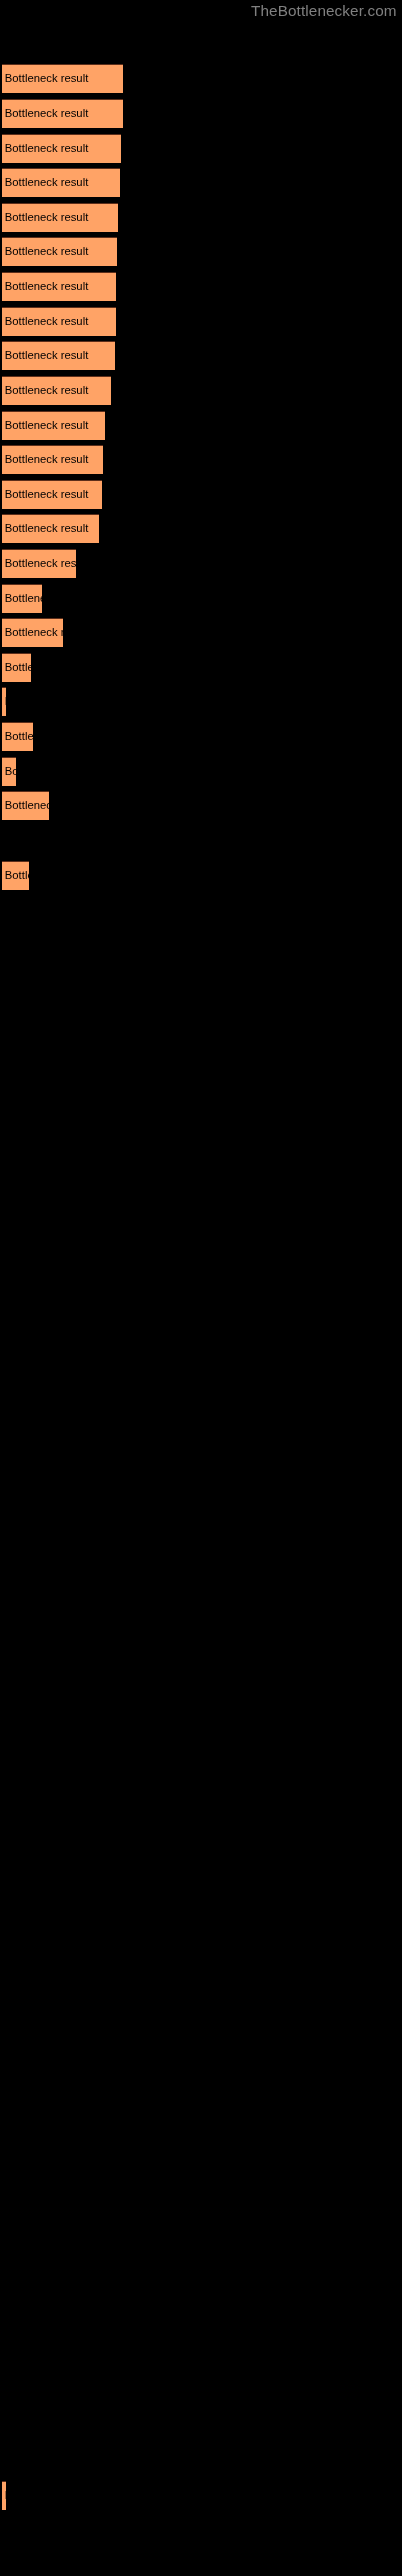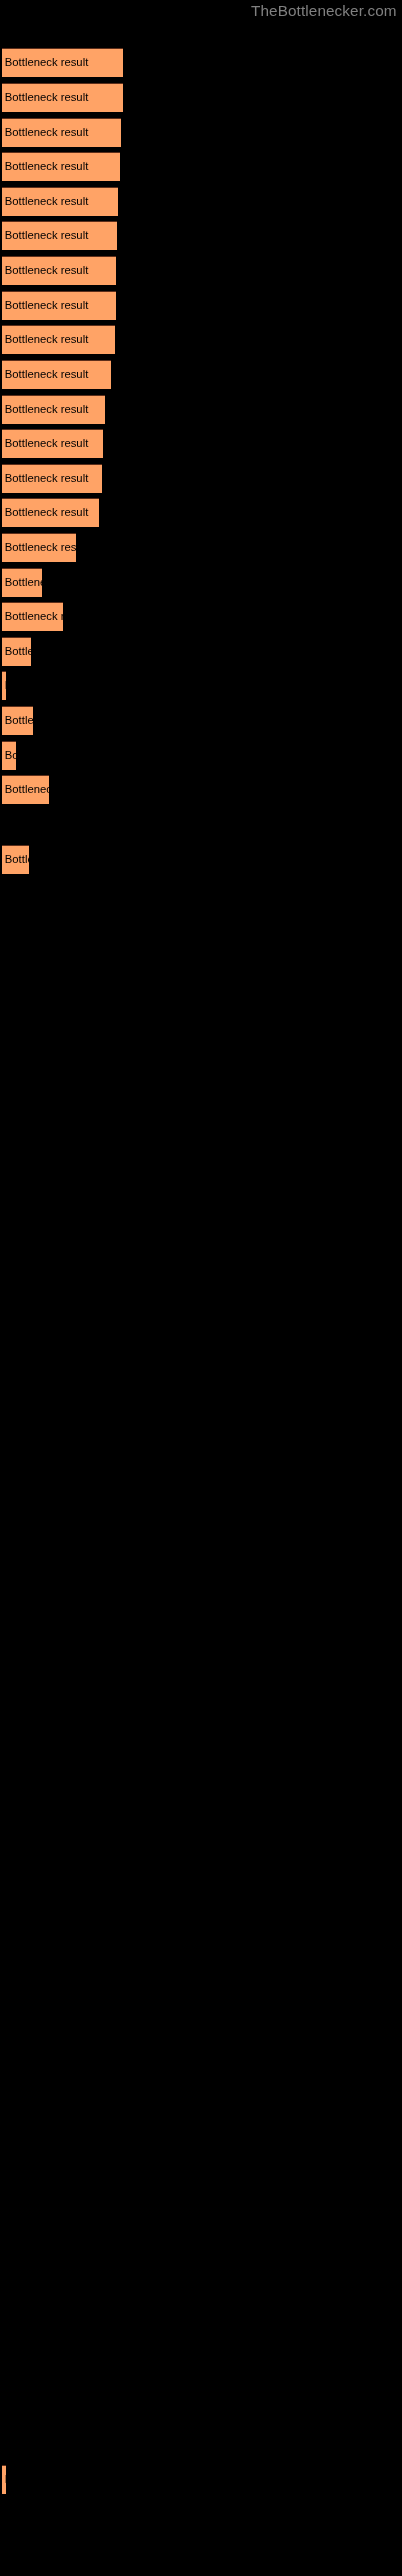--- a/index.html
+++ b/index.html
@@ -51,21 +51,21 @@
   .bar-row {
     position: absolute;
     left: 0;
     width: 403px;
     height: 29px;
   }
 
   .bar {
     position: absolute;
     left: 1.6px;
-    top: 0;
+    top: 16px;
     height: 29px;
     box-sizing: border-box;
     background: #FFA366;
     border-top: 1.6px solid #5C2E1A;
     overflow: hidden;
     white-space: nowrap;
   }
 
   .bar-label {
     position: absolute;

